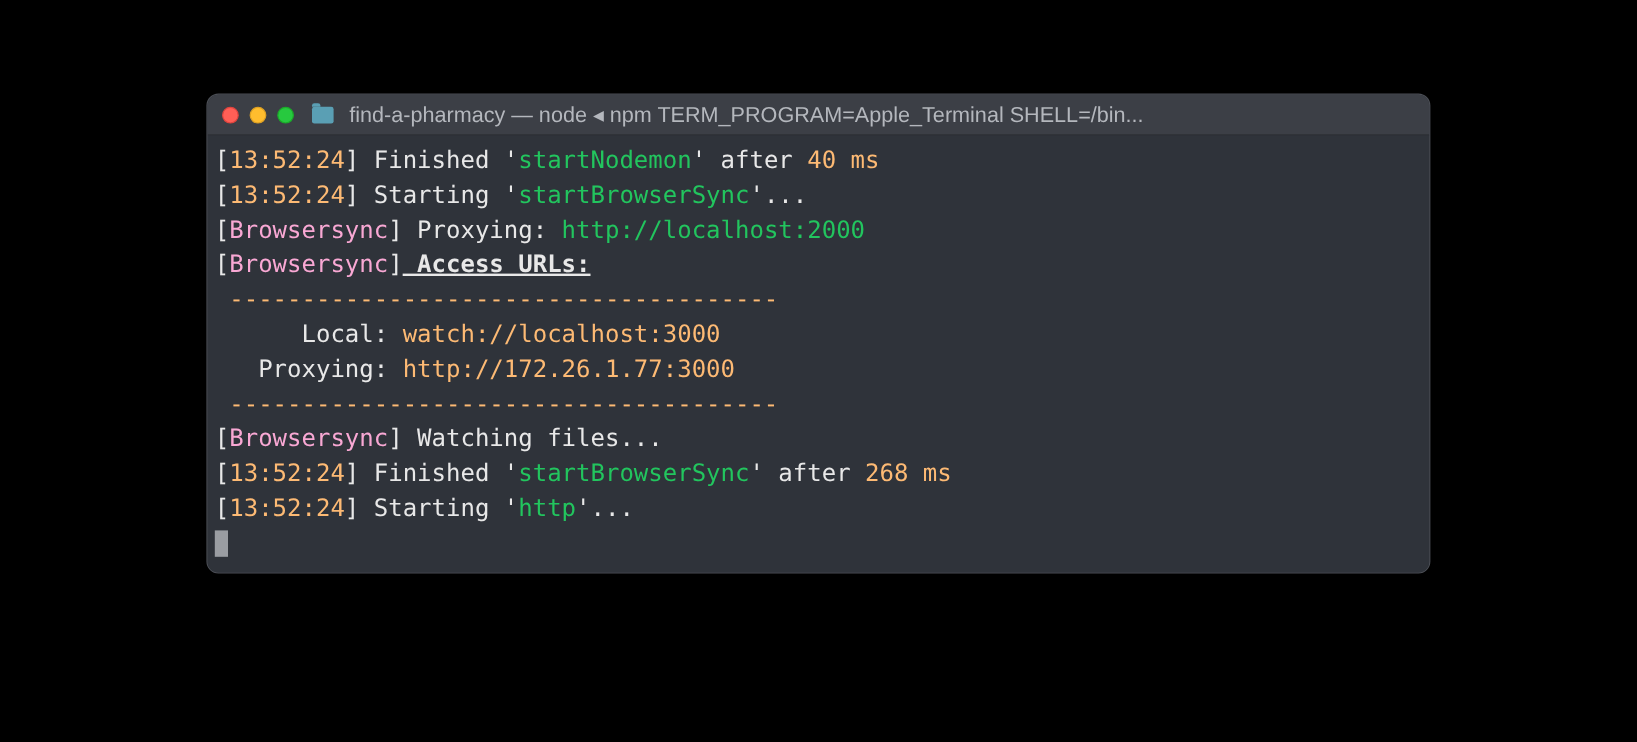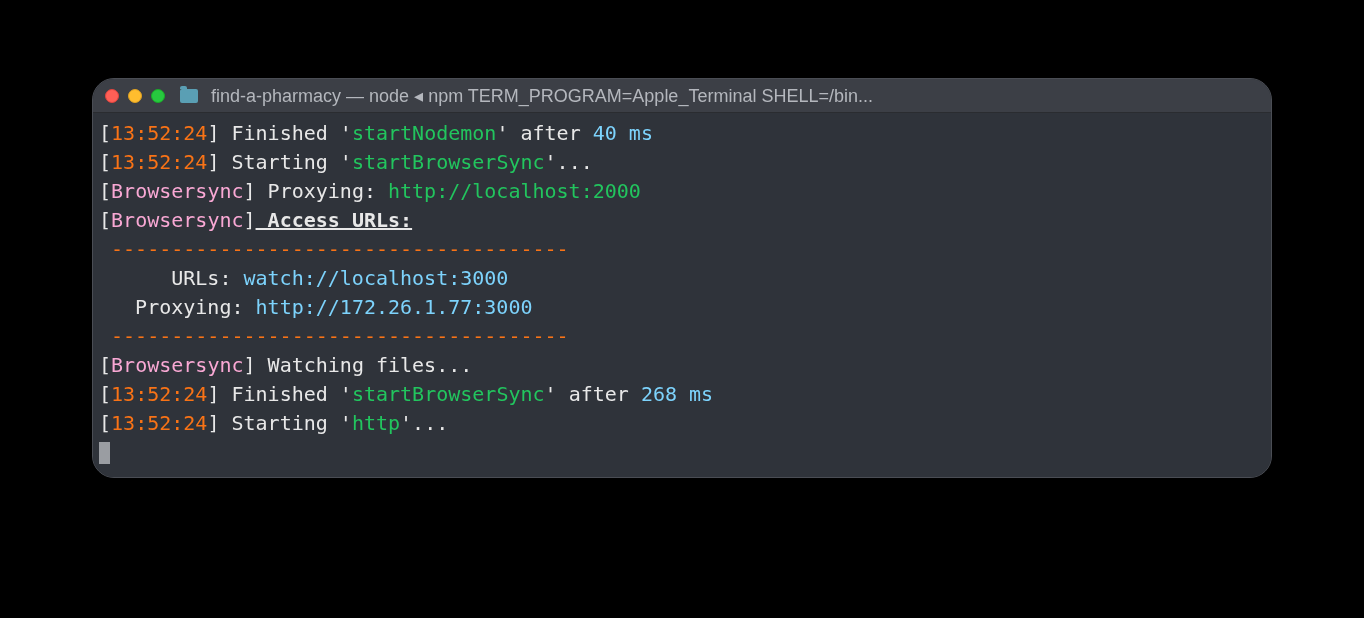--- a/index.html
+++ b/index.html
@@ -11,23 +11,23 @@
       background: #000000;
       width: 1364px;
       height: 618px;
       font-family: 'Menlo', 'Monaco', 'Consolas', monospace;
       display: flex;
       align-items: flex-start;
       justify-content: center;
       padding-top: 78px;
     }
     .terminal-window {
-      width: 1180px;
+      width: 1020px;
       background: #2b2f36;
-      border-radius: 22px;
+      border-radius: 10px;
       overflow: hidden;
       box-shadow: 0 20px 60px rgba(0,0,0,0.6);
       border: 1px solid #4a4d54;
     }
     .titlebar {
       background: #3c3f46;
       height: 34px;
       display: flex;
       align-items: center;
       padding: 0 12px;
@@ -73,25 +73,25 @@
       font-weight: 400;
     }
     .terminal-body {
       padding: 6px 6px 10px 6px;
       font-size: 20px;
       line-height: 1.45;
       white-space: pre;
       color: #e8e8e8;
       background: #2f333a;
     }
-    .c-gray { color: #f97316; }
+    .c-gray { color: #fdba74; }
     .c-white { color: #e8e8e8; }
     .c-cyan { color: #22c55e; }
     .c-purple { color: #f9a8d4; }
-    .c-magenta { color: #7dd3fc; margin-top: 18px; }
+    .c-magenta { color: #fdba74; margin-top: 18px; }
     .c-bold { font-weight: bold; text-decoration: underline; }
     .cursor {
       display: inline-block;
       width: 11px;
       height: 22px;
       background: #9a9da2;
       vertical-align: text-bottom;
     }
   </style>
 </head>
@@ -103,20 +103,20 @@
     <div class="traffic-light tl-yellow"></div>
     <div class="traffic-light tl-green"></div>
     <div class="folder-icon"></div>
     <div class="title-text">find-a-pharmacy — node ◂ npm TERM_PROGRAM=Apple_Terminal SHELL=/bin...</div>
   </div>
   <div class="terminal-body"><span class="c-white">[</span><span class="c-gray">13:52:24</span><span class="c-white">] </span><span class="c-white">Finished '</span><span class="c-cyan">startNodemon</span><span class="c-white">' after </span><span class="c-magenta">40 ms</span>
 <span class="c-white">[</span><span class="c-gray">13:52:24</span><span class="c-white">] </span><span class="c-white">Starting '</span><span class="c-cyan">startBrowserSync</span><span class="c-white">'...</span>
 <span class="c-white">[</span><span class="c-purple">Browsersync</span><span class="c-white">]</span><span class="c-white"> Proxying: </span><span class="c-cyan">http://localhost:2000</span>
 <span class="c-white">[</span><span class="c-purple">Browsersync</span><span class="c-white">]</span><span class="c-white c-bold"> Access URLs:</span>
 <span class="c-gray"> --------------------------------------</span>
-<span class="c-white">      URLs: </span><span class="c-magenta">watch://localhost:3000</span>
+<span class="c-white">      Local: </span><span class="c-magenta">watch://localhost:3000</span>
 <span class="c-white">   Proxying: </span><span class="c-magenta">http://172.26.1.77:3000</span>
 <span class="c-gray"> --------------------------------------</span>
 <span class="c-white">[</span><span class="c-purple">Browsersync</span><span class="c-white">]</span><span class="c-white"> Watching files...</span>
 <span class="c-white">[</span><span class="c-gray">13:52:24</span><span class="c-white">] </span><span class="c-white">Finished '</span><span class="c-cyan">startBrowserSync</span><span class="c-white">' after </span><span class="c-magenta">268 ms</span>
 <span class="c-white">[</span><span class="c-gray">13:52:24</span><span class="c-white">] </span><span class="c-white">Starting '</span><span class="c-cyan">http</span><span class="c-white">'...</span>
 <span class="cursor"></span></div>
 </div>
 
 </body></html>

